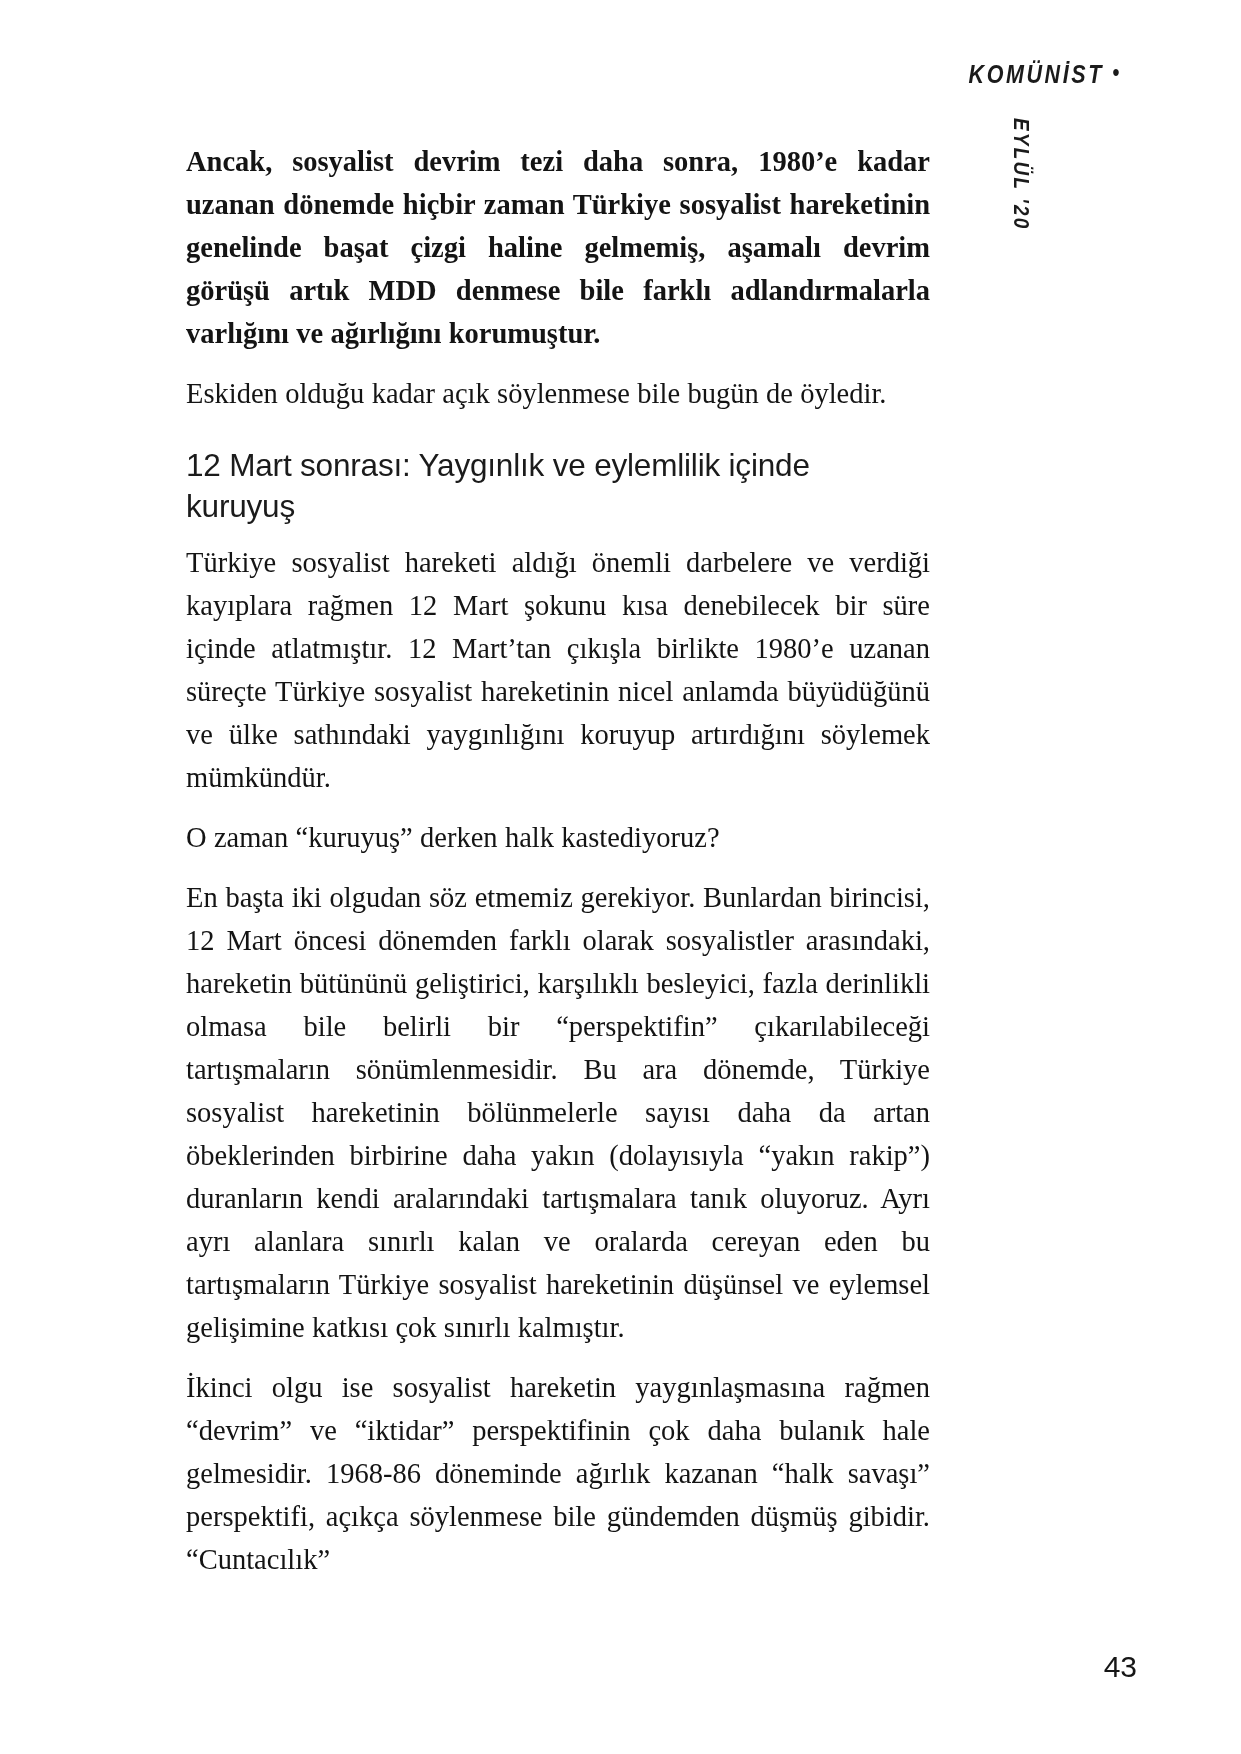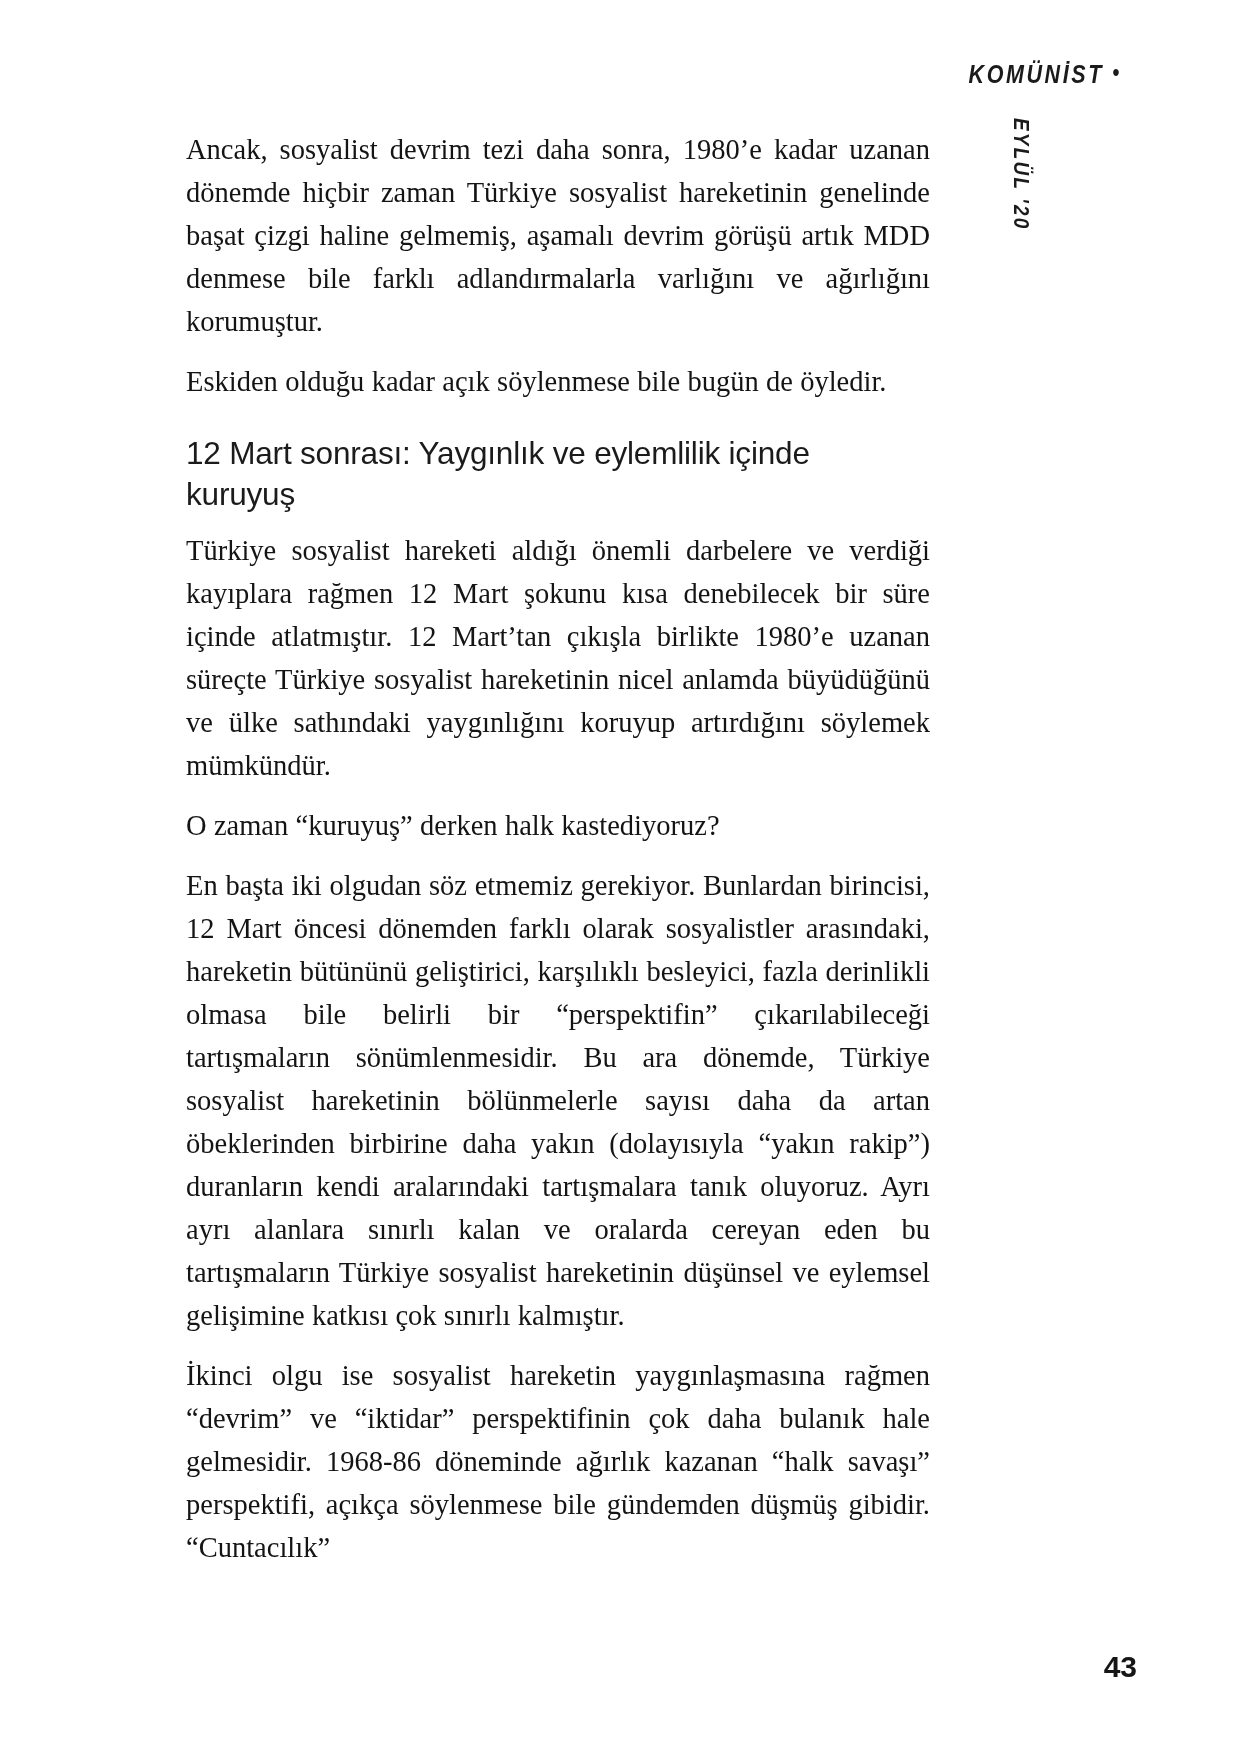--- a/index.html
+++ b/index.html
@@ -77,21 +77,22 @@
     margin: 0 0 17px 0;
     font-size: 28.5px;
     line-height: 43px;
     text-align: justify;
     text-justify: inter-word;
     -webkit-hyphens: none;
     hyphens: none;
     word-spacing: 0.2px;
   }
   p.body-par.tight-top {
-    margin-top: 0;
+    margin-top: 12px;
+    font-weight: bold;
   }
 
   
   h2.section-heading {
     margin: 30px 0 14px 0;
     font-family: "Liberation Sans", "DejaVu Sans", sans-serif;
     font-weight: 400;
     font-size: 32px;
     line-height: 41px;
     letter-spacing: -0.2px;
@@ -100,21 +101,21 @@
     transform: scaleX(0.985);
     transform-origin: left center;
   }
 
   
   .folio {
     position: absolute;
     right: 104px;
     bottom: 72px;
     font-family: "Liberation Sans", "DejaVu Sans", sans-serif;
-    font-weight: 700;
+    font-weight: 400;
     font-size: 30px;
     color: #161616;
     line-height: 1;
   }
 </style>
 </head>
 <body>
 
 <div class="page">
 

